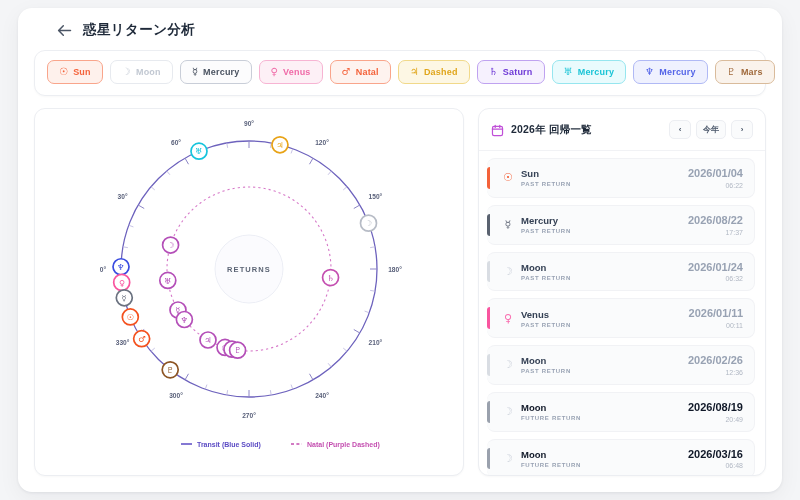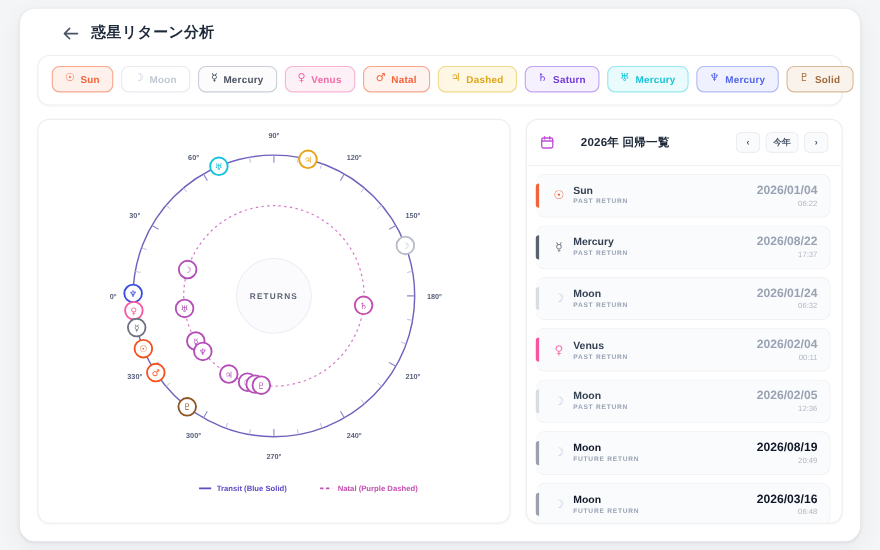--- a/index.html
+++ b/index.html
@@ -68,21 +68,21 @@
   
   .list-card {
     flex: 1; background: #fff; border: 1px solid #eceef2; border-radius: 11px;
     display: flex; flex-direction: column; overflow: hidden;
     box-shadow: 0 1px 2px rgba(16,24,40,.03);
   }
   .list-head {
     display: flex; align-items: center; justify-content: space-between;
     padding: 11px 12px; border-bottom: 1px solid #f1f2f5; flex: none;
   }
-  .list-head-left { display: flex; align-items: center; gap: 24px; }
+  .list-head-left { display: flex; align-items: center; gap: 7px; }
   .cal-icon { width: 13px; height: 13px; flex: none; }
   .list-title { font-size: 10.5px; font-weight: 700; color: #1e2939; letter-spacing: .2px; }
   .pager { display: flex; gap: 5px; }
   .pager-btn {
     min-width: 22px; height: 19px; padding: 0 6px;
     border: 1px solid #eceef2; border-radius: 5px; background: #fafbfc;
     display: flex; align-items: center; justify-content: center;
     font-size: 8px; font-weight: 700; color: #475467; cursor: pointer;
   }
 
@@ -161,21 +161,21 @@
         <div class="chip" style="color: rgb(25, 196, 214); background: rgb(233, 251, 253); border-color: rgb(150, 230, 239);">
           <span class="glyph">♅</span>
           <span>Mercury</span>
         </div>
         <div class="chip" style="color: rgb(84, 101, 232); background: rgb(239, 241, 254); border-color: rgb(176, 185, 245);">
           <span class="glyph">♆</span>
           <span>Mercury</span>
         </div>
         <div class="chip" style="color: rgb(160, 106, 60); background: rgb(250, 243, 236); border-color: rgb(217, 187, 155);">
           <span class="glyph">♇</span>
-          <span>Solid</span>
+          <span>Mars</span>
         </div>
       </div>
   </div>
 
   <div class="body-split">
 
     <div class="chart-card">
       <svg id="wheel" width="428" height="378" viewBox="0 0 428 378">
           <circle cx="214" cy="160" r="128" fill="none" stroke="#6d62bd" stroke-width="1.3"></circle>
           <circle cx="214" cy="160" r="82" fill="none" stroke="#d678c8" stroke-width="1.1" stroke-dasharray="2.2 3"></circle>
@@ -365,33 +365,33 @@
             </div>
           </div>
           <div class="ret-row">
             <div class="ret-accent" style="background: rgb(249, 85, 159);"></div>
             <div class="ret-glyph" style="color: rgb(249, 111, 176);">♀</div>
             <div class="ret-main">
               <div class="ret-name">Venus</div>
               <div class="ret-kind">PAST RETURN</div>
             </div>
             <div class="ret-right">
-              <div class="ret-date">2026/02/04</div>
+              <div class="ret-date">2026/01/11</div>
               <div class="ret-time">00:11</div>
             </div>
           </div>
           <div class="ret-row">
             <div class="ret-accent" style="background: rgb(217, 221, 227);"></div>
             <div class="ret-glyph" style="color: rgb(207, 212, 221);">☽</div>
             <div class="ret-main">
               <div class="ret-name">Moon</div>
               <div class="ret-kind">PAST RETURN</div>
             </div>
             <div class="ret-right">
-              <div class="ret-date">2026/02/05</div>
+              <div class="ret-date">2026/02/26</div>
               <div class="ret-time">12:36</div>
             </div>
           </div>
           <div class="ret-row">
             <div class="ret-accent" style="background: rgb(154, 161, 173);"></div>
             <div class="ret-glyph" style="color: rgb(207, 212, 221);">☽</div>
             <div class="ret-main">
               <div class="ret-name future">Moon</div>
               <div class="ret-kind">FUTURE RETURN</div>
             </div>

